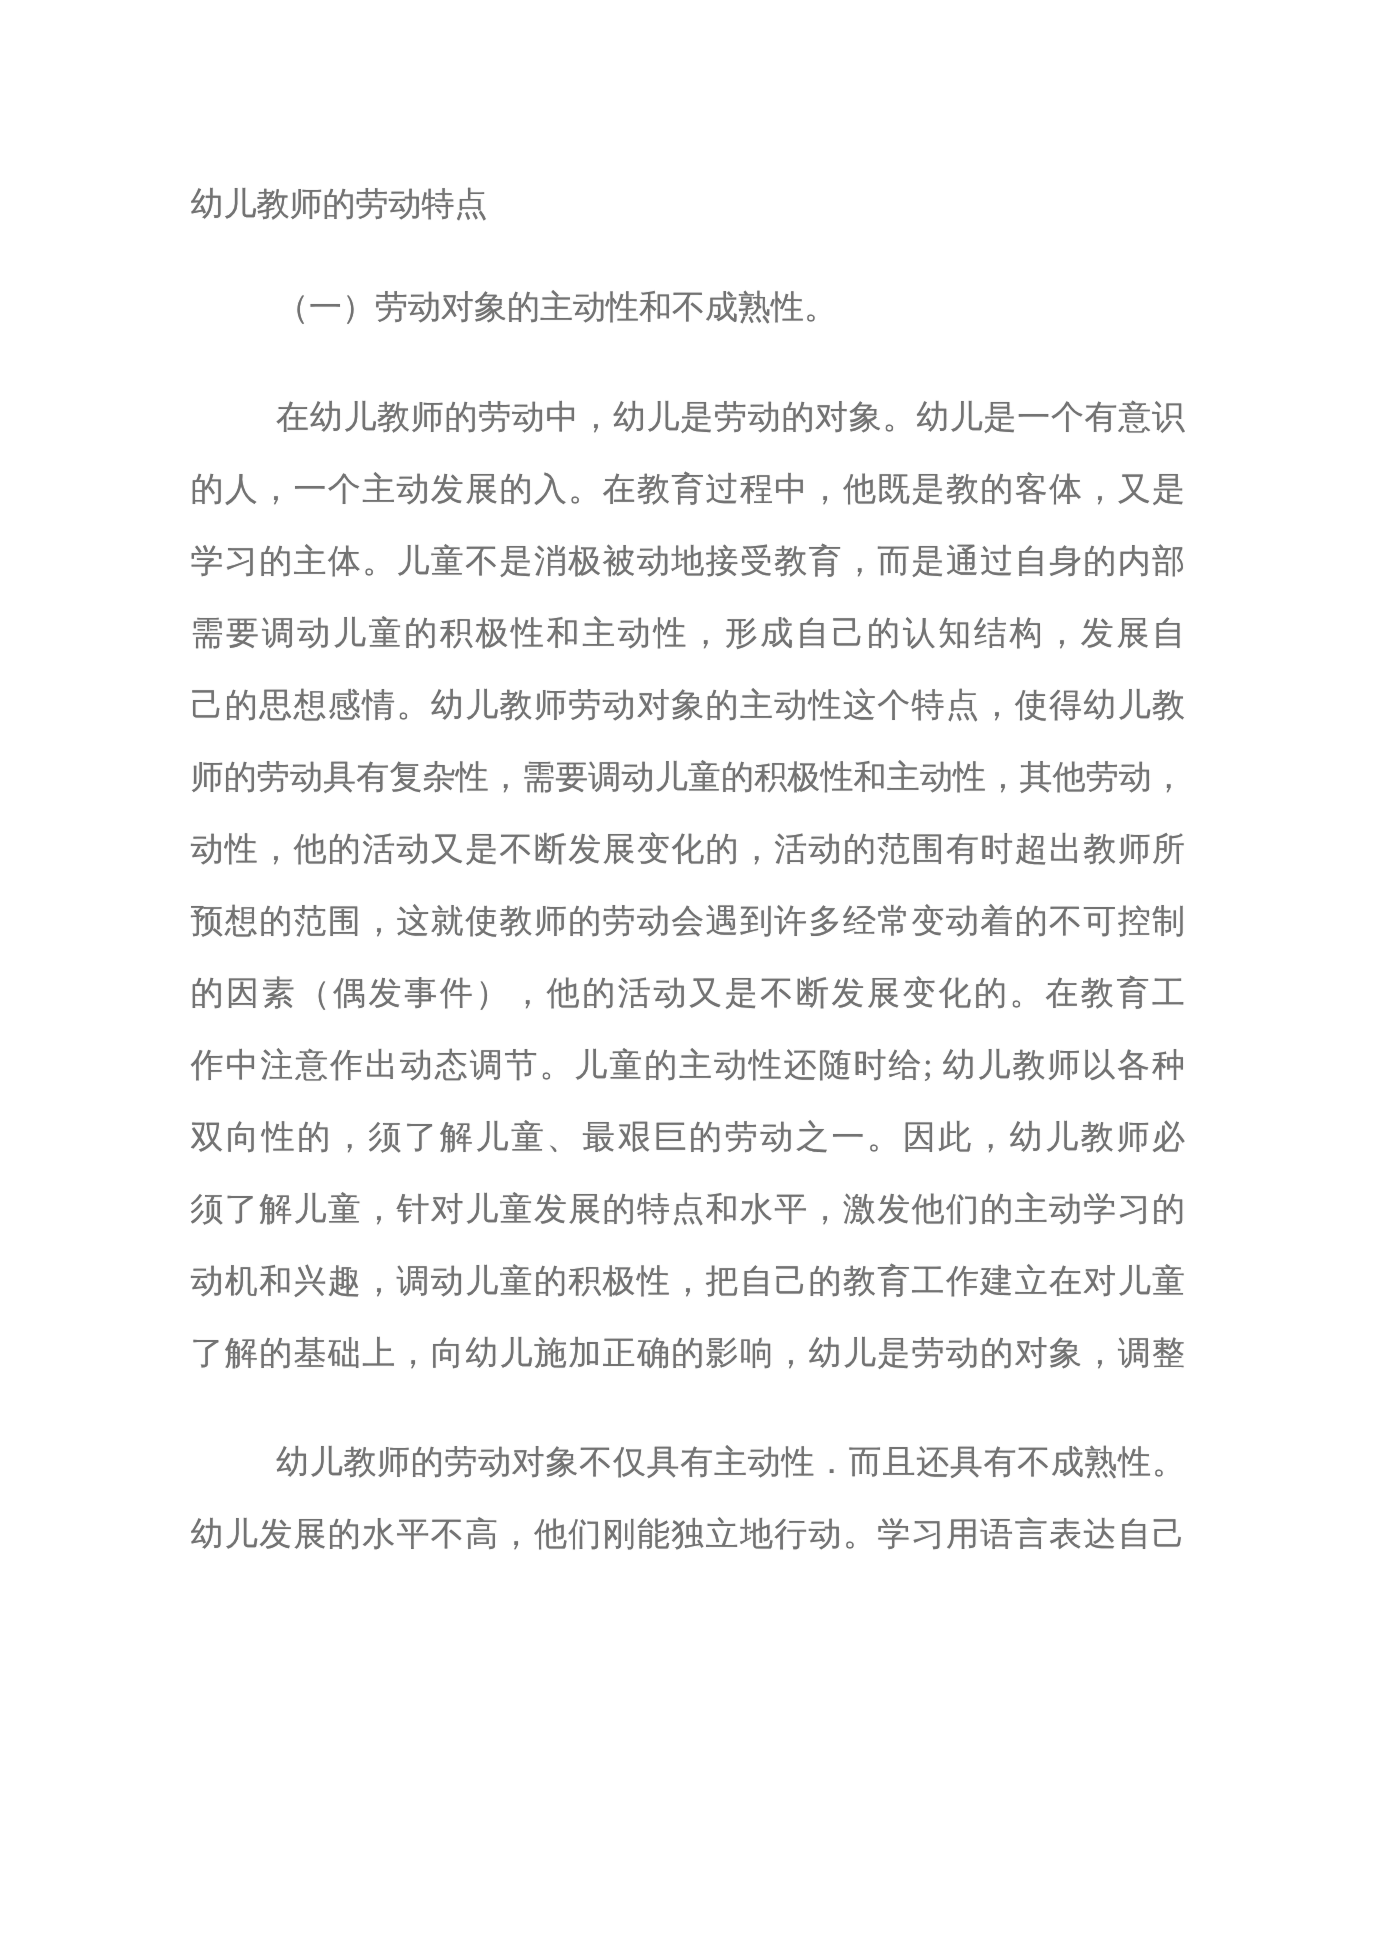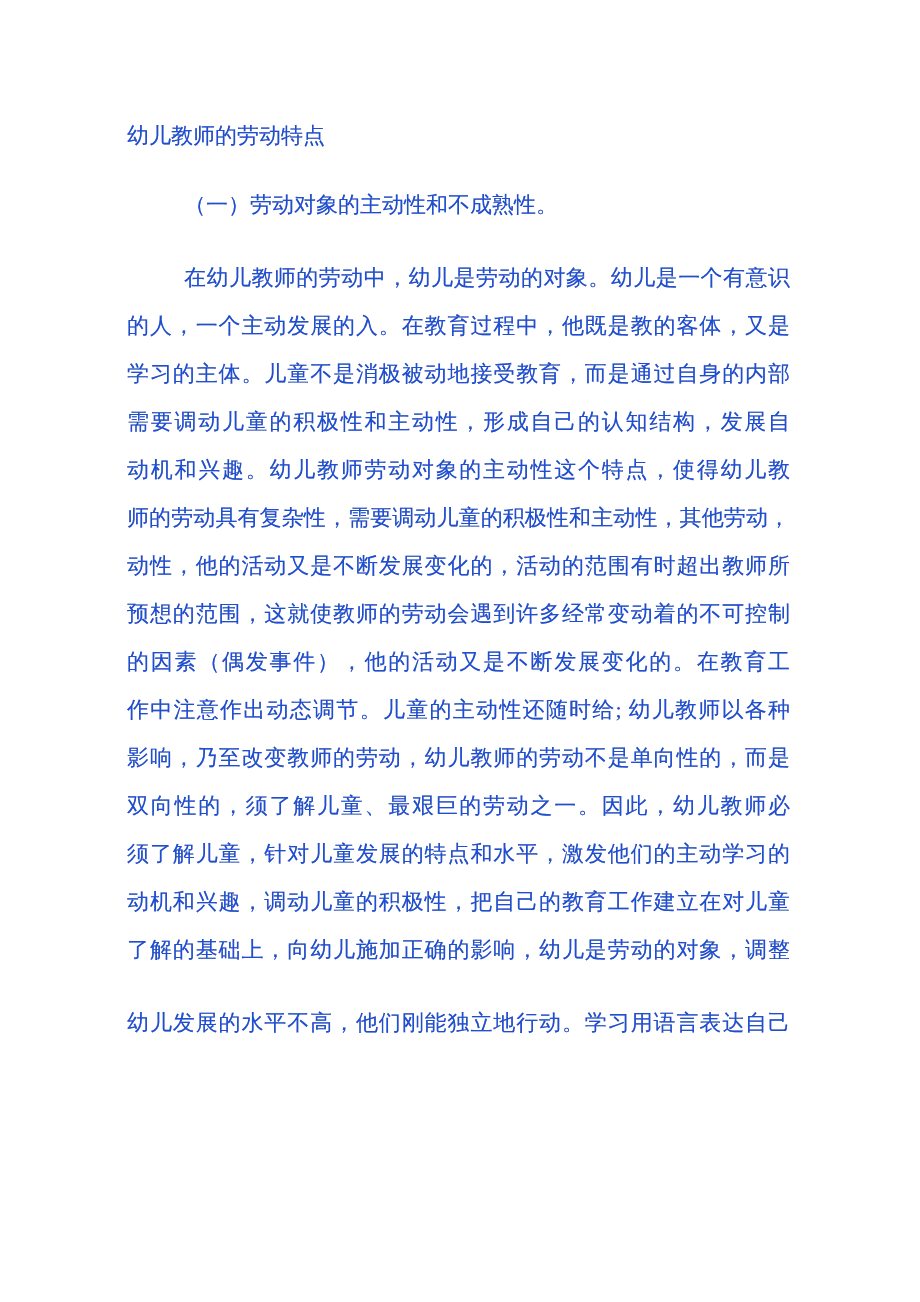--- a/index.html
+++ b/index.html
@@ -4,21 +4,21 @@
 <style>
   html, body { margin: 0; padding: 0; background: #ffffff; }
   .page {
     position: relative;
     width: 920px;
     height: 1302px;
     box-sizing: border-box;
     padding: 112px 114px 0 127px;
     background: #ffffff;
     font-family: "Liberation Serif", "DejaVu Serif", serif;
-    color: #1d4ed8;
+    color: #737373;
     overflow: hidden;
   }
   .line {
     width: 663px;
     height: 48px;
     line-height: 48px;
     font-size: 22px;
     text-align: justify;
     text-align-last: justify;
     overflow: hidden;
@@ -36,30 +36,30 @@
 
   <div class="line short">幼儿教师的劳动特点</div>
 
   <div class="line short indent heading-line">（一）劳动对象的主动性和不成熟性。</div>
 
   <div class="para">
     <div class="line indent">在幼儿教师的劳动中，幼儿是劳动的对象。幼儿是一个有意识</div>
     <div class="line">的人，一个主动发展的入。在教育过程中，他既是教的客体，又是</div>
     <div class="line">学习的主体。儿童不是消极被动地接受教育，而是通过自身的内部</div>
     <div class="line">需要调动儿童的积极性和主动性，形成自己的认知结构，发展自</div>
-    <div class="line">动机和兴趣。幼儿教师劳动对象的主动性这个特点，使得幼儿教</div>
+    <div class="line">己的思想感情。幼儿教师劳动对象的主动性这个特点，使得幼儿教</div>
     <div class="line">师的劳动具有复杂性，需要调动儿童的积极性和主动性，其他劳动，</div>
     <div class="line">动性，他的活动又是不断发展变化的，活动的范围有时超出教师所</div>
     <div class="line">预想的范围，这就使教师的劳动会遇到许多经常变动着的不可控制</div>
     <div class="line">的因素（偶发事件），他的活动又是不断发展变化的。在教育工</div>
     <div class="line">作中注意作出动态调节。儿童的主动性还随时给; 幼儿教师以各种</div>
-    <div class="line">影响，乃至改变教师的劳动，幼儿教师的劳动不是单向性的，而是</div>
     <div class="line">双向性的，须了解儿童、最艰巨的劳动之一。因此，幼儿教师必</div>
     <div class="line">须了解儿童，针对儿童发展的特点和水平，激发他们的主动学习的</div>
     <div class="line">动机和兴趣，调动儿童的积极性，把自己的教育工作建立在对儿童</div>
     <div class="line">了解的基础上，向幼儿施加正确的影响，幼儿是劳动的对象，调整</div>
   </div>
 
   <div class="para">
+    <div class="line indent">幼儿教师的劳动对象不仅具有主动性．而且还具有不成熟性。</div>
     <div class="line">幼儿发展的水平不高，他们刚能独立地行动。学习用语言表达自己</div>
   </div>
 
 </div>
 
 </body></html>

